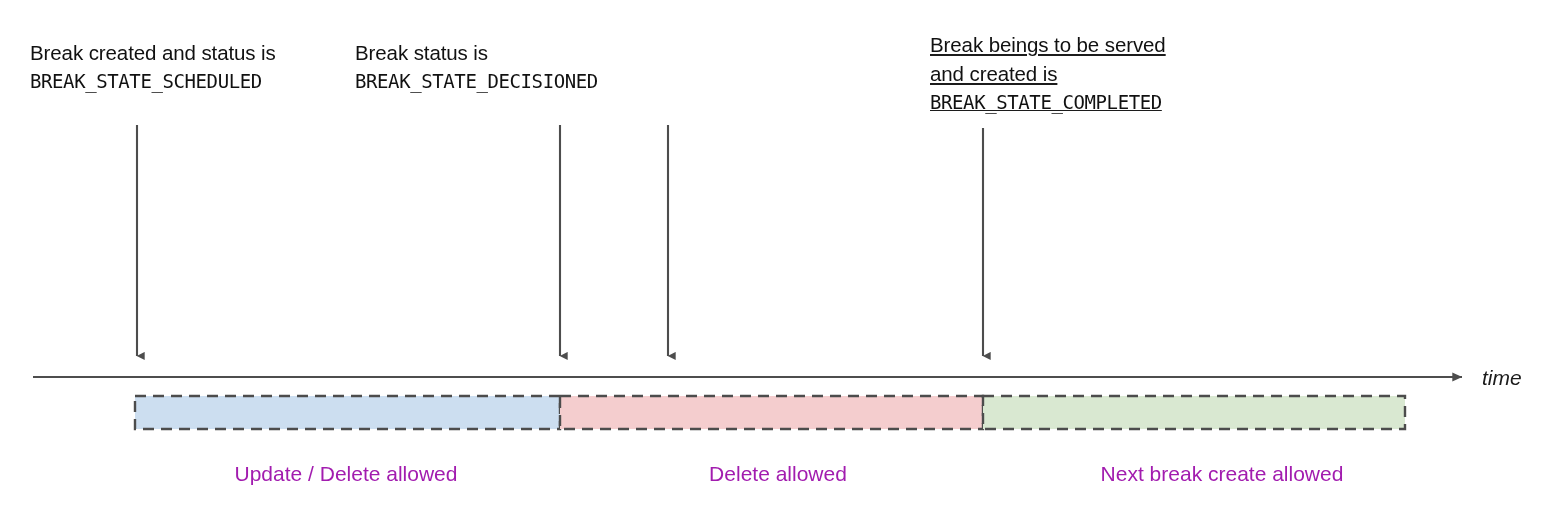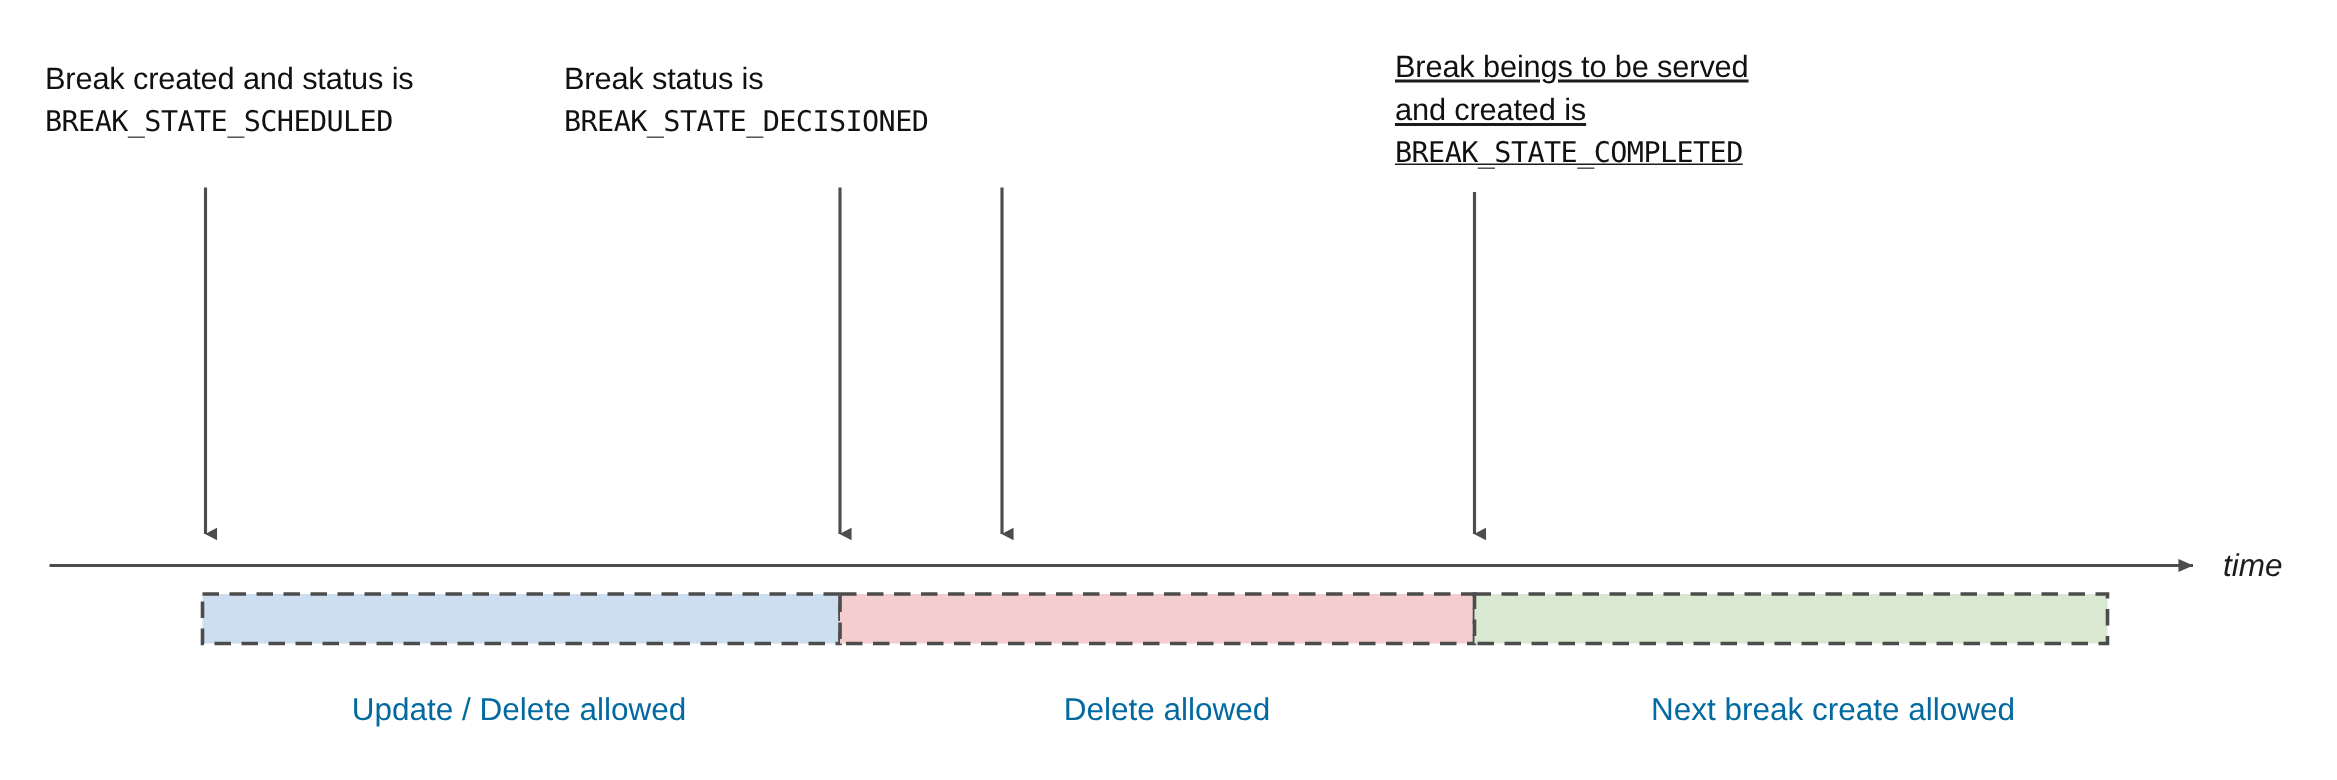--- a/index.html
+++ b/index.html
@@ -36,21 +36,21 @@
     color: #111111;
     letter-spacing: -0.1px;
   }
   .ann-line.mono {
     font-family: "DejaVu Sans Mono", "Liberation Mono", monospace;
     font-size: 19px;
     letter-spacing: -0.4px;
   }
 
   #ann-1 { left: 30px;  top: 38px; }
-  #ann-2 { left: 355px; top: 38px; margin-left: 21px; }
+  #ann-2 { left: 355px; top: 38px; }
   #ann-3 { left: 673px; top: 38px; }
   #ann-4 { left: 930px; top: 30px; text-decoration: underline; }
 
   
   .drawing {
     position: absolute;
     left: 0; top: 0;
     width: 1558px;
     height: 520px;
     pointer-events: none;
@@ -68,21 +68,21 @@
     font-style: italic;
   }
 
   
   .caption {
     position: absolute;
     top: 460px;
     text-align: center;
     font-size: 21px;
     line-height: 28px;
-    color: #0369a1;
+    color: #a21caf;
     white-space: nowrap;
     transform: translateX(-50%);
   }
   #cap-1 { left: 346px; }
   #cap-2 { left: 778px; }
   #cap-3 { left: 1222px; }
 </style>
 </head>
 <body>
 

